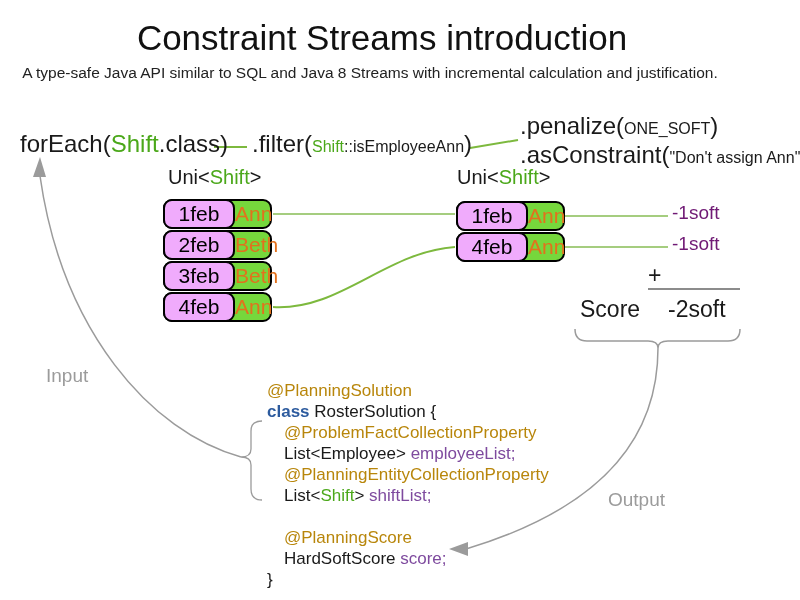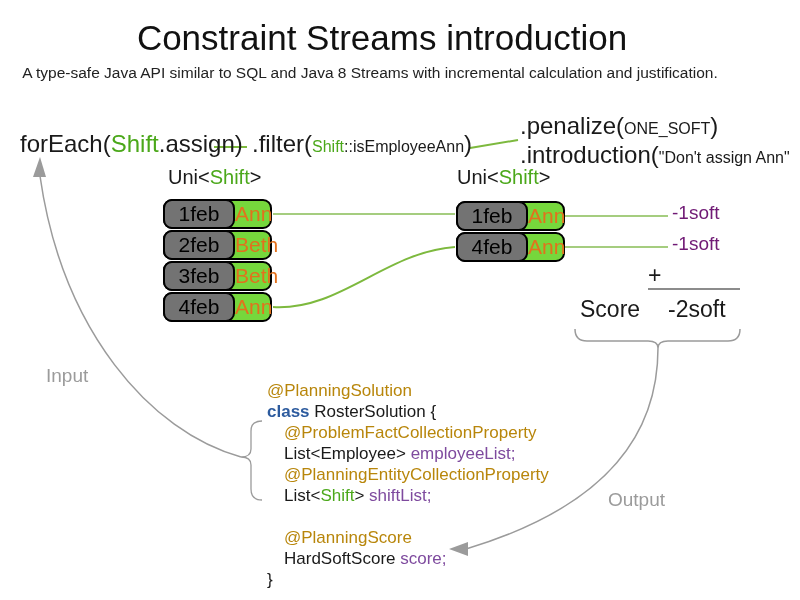--- a/index.html
+++ b/index.html
@@ -16,21 +16,21 @@
   .unilabel{font-size:20px;color:#1a1a1a;}
   .overlay{position:absolute;left:0;top:0;width:800px;height:600px;pointer-events:none;}
   .stream-table{display:flex;flex-direction:column;gap:1px;}
   .srow{
     box-sizing:border-box;width:109px;height:30px;background:#76D73C;
     border:2px solid #000;border-radius:9px;display:flex;align-items:center;
   }
   .cell{font-size:21px;line-height:26px;}
   .cell.date{
     box-sizing:border-box;width:72px;height:30px;margin:-2px 0 -2px -2px;
-    background:#737373;border:2px solid #000;border-radius:9px;
+    background:#f0abfc;border:2px solid #000;border-radius:9px;
     text-align:center;color:#000;flex:none;
   }
   .cell.name{flex:1;text-align:center;color:#E2711D;}
   .penalty{font-size:19px;color:#701a75;}
   .scoretxt{font-size:23px;color:#1a1a1a;}
   .graylabel{font-size:19px;color:#9B9B9B;}
   .code{font-size:17px;line-height:21px;color:#1a1a1a;}
   .cl{height:21px;}
   .cl.ind{padding-left:17px;}
   .anno{color:#B8860B;}
@@ -61,27 +61,27 @@
 
     <path d="M262,421 Q251,421 251,431 L251,449 Q251,457 241,457 Q251,457 251,465 L251,489 Q251,500 262,500" stroke="#9B9B9B" stroke-width="1.3" fill="none"></path>
 
     <path d="M241,457 C150,432 62,330 40,176" stroke="#9B9B9B" stroke-width="1.5" fill="none"></path>
     <polygon points="40,157 33,177 46,177" fill="#9B9B9B"></polygon>
   </svg>
 
   <div class="abs title">Constraint Streams introduction</div>
   <div class="abs subtitle">A type-safe Java API similar to SQL and Java 8 Streams with incremental calculation and justification.</div>
 
-  <div class="abs expr" style="left:20px;top:130px;"><span>forEach(</span><span class="grn">Shift</span><span>.assign)</span></div>
+  <div class="abs expr" style="left:20px;top:130px;"><span>forEach(</span><span class="grn">Shift</span><span>.class)</span></div>
 
   <div class="abs expr" style="left:252px;top:130px;"><span>.filter(</span><span class="sm grn">Shift</span><span class="sm">::isEmployeeAnn</span><span>)</span></div>
 
   <div class="abs expr" style="left:520px;top:112px;"><span>.penalize(</span><span class="sm">ONE_SOFT</span><span>)</span></div>
 
-  <div class="abs expr" style="left:520px;top:141px;"><span>.introduction(</span><span class="sm">"Don't assign Ann"</span></div>
+  <div class="abs expr" style="left:520px;top:141px;"><span>.asConstraint(</span><span class="sm">"Don't assign Ann"</span></div>
 
   <div class="abs unilabel" style="left:168px;top:166px;"><span>Uni&lt;</span><span class="grn">Shift</span><span>&gt;</span></div>
 
   <div class="abs unilabel" style="left:457px;top:166px;"><span>Uni&lt;</span><span class="grn">Shift</span><span>&gt;</span></div>
 
   <div class="abs stream-table" style="left:163px;top:199px;">
     <div class="srow">
       <span class="cell date">1feb</span>
       <span class="cell name">Ann</span>
     </div>

